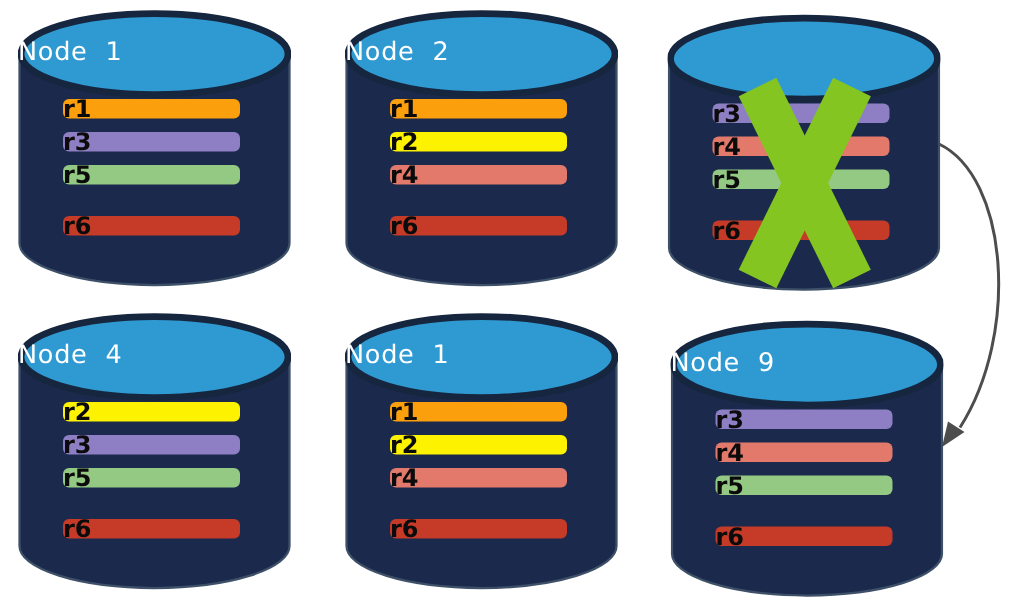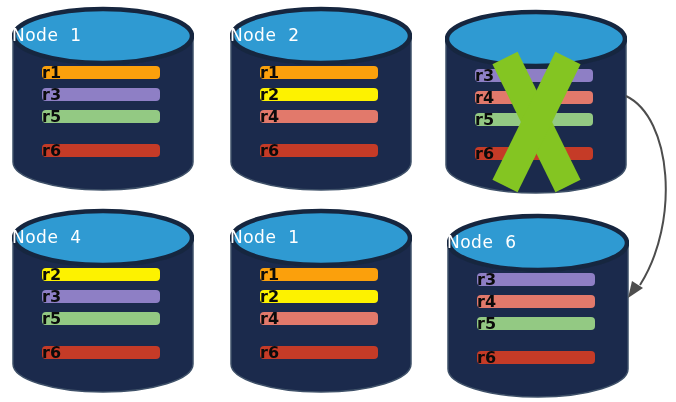--- a/index.html
+++ b/index.html
@@ -85,21 +85,21 @@
     <div class="bar b1" style="background: rgb(253, 242, 0);">r2</div>
     <div class="bar b2" style="background: rgb(226, 121, 107);">r4</div>
     <div class="bar b3" style="background: rgb(197, 59, 39);">r6</div>
   </div>
 
   <div class="node n6">
     <svg class="cyl" viewBox="0 0 182 186">
       <path d="M1,30 L1,156 A90,28 0 0 0 181,156 L181,30 A90,28 0 0 1 1,30 Z" stroke-width="1.5" fill="#1B2A4C" stroke="#3E5068"></path>
       <ellipse cx="91" cy="30" rx="89" ry="27" stroke-width="4.5" fill="#2F9AD2" stroke="#16263F"></ellipse>
     </svg>
-    <div class="node-title">Node 6</div>
+    <div class="node-title">Node 9</div>
     <div class="bar b0" style="background: rgb(142, 127, 197);">r3</div>
     <div class="bar b1" style="background: rgb(226, 121, 107);">r4</div>
     <div class="bar b2" style="background: rgb(147, 201, 131);">r5</div>
     <div class="bar b3" style="background: rgb(197, 59, 39);">r6</div>
   </div>
 
   <svg class="overlay" viewBox="0 0 676 402">
     <g>
       <path d="M626,96 C672,118 680,222 640,285" fill="none" stroke-width="2" stroke="#4D4D4D"></path>
       <polygon points="628,298 632,281 643,288" fill="#4D4D4D"></polygon>

